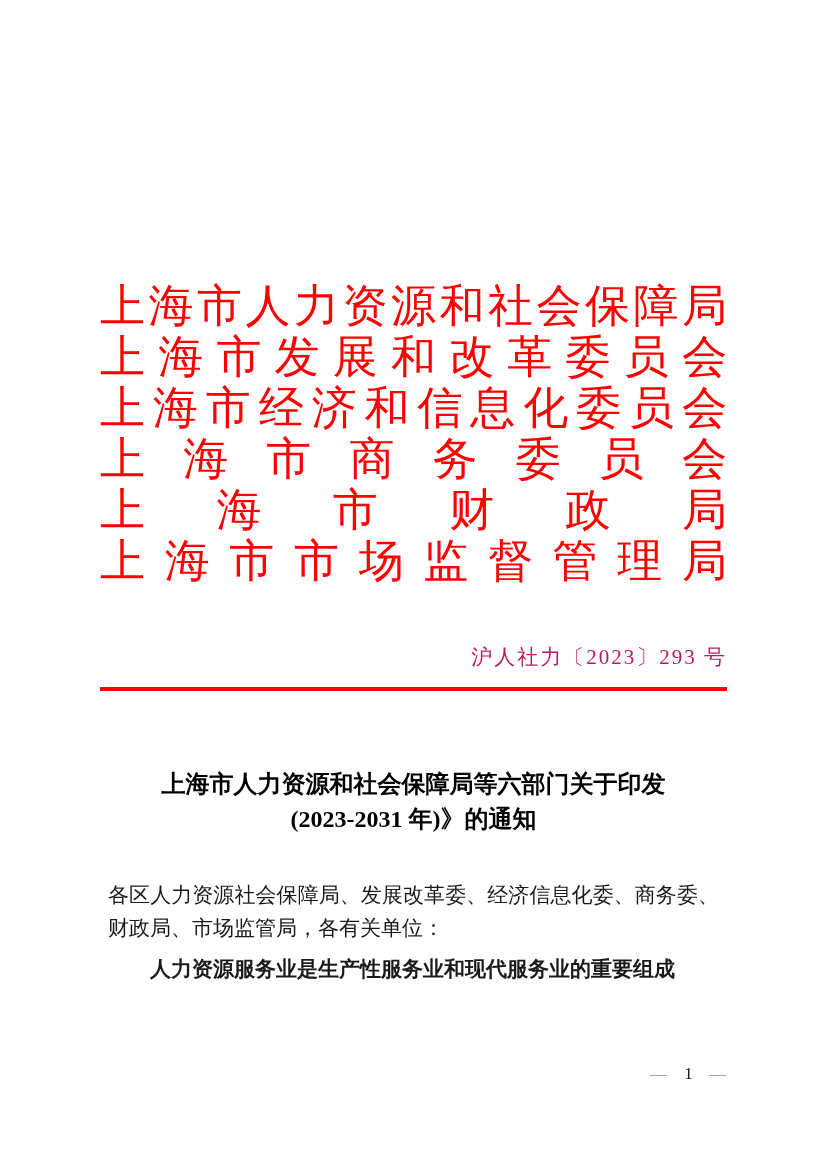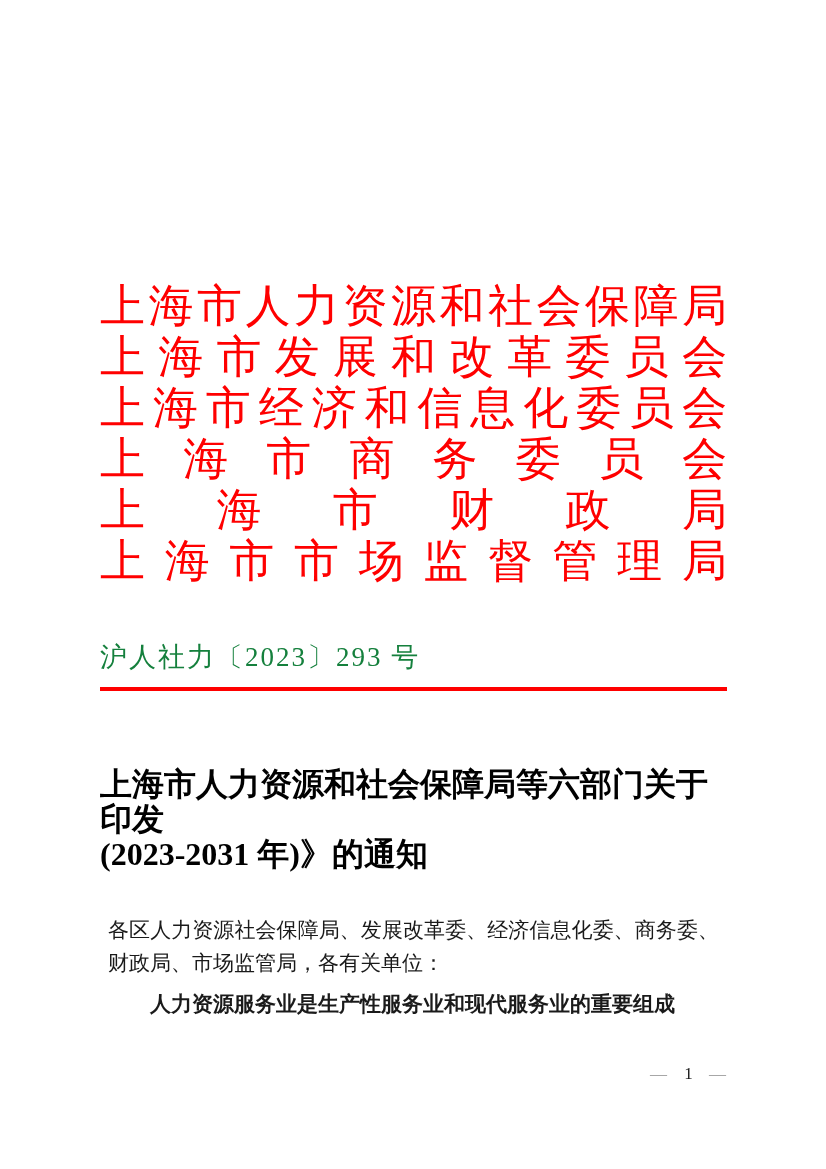--- a/index.html
+++ b/index.html
@@ -30,35 +30,35 @@
     line-height: 51px;
     color: #ff0000;
     white-space: nowrap;
   }
   .agency-line span { display: inline-block; }
   
   .agency-line span:only-child { margin: 0 auto; }
 
   .doc-number {
     margin-top: 57px;
-    text-align: left;
-    font-size: 27px;
+    text-align: right;
+    font-size: 21px;
     line-height: 26px;
-    color: #15803d;
+    color: #be185d;
     letter-spacing: 2px;
   }
   .red-rule {
     margin-top: 17px;
     height: 4px;
     background: #ff0000;
   }
   .title-block {
     margin: 76px 0 8px 0;
-    text-align: left;
-    font-size: 32px;
+    text-align: center;
+    font-size: 24px;
     font-weight: bold;
     line-height: 35px;
     color: #000000;
   }
   .body-block {
     margin-top: 42px;
     font-size: 21px;
     line-height: 33px;
     text-align: justify;
     color: #1a1a1a;

